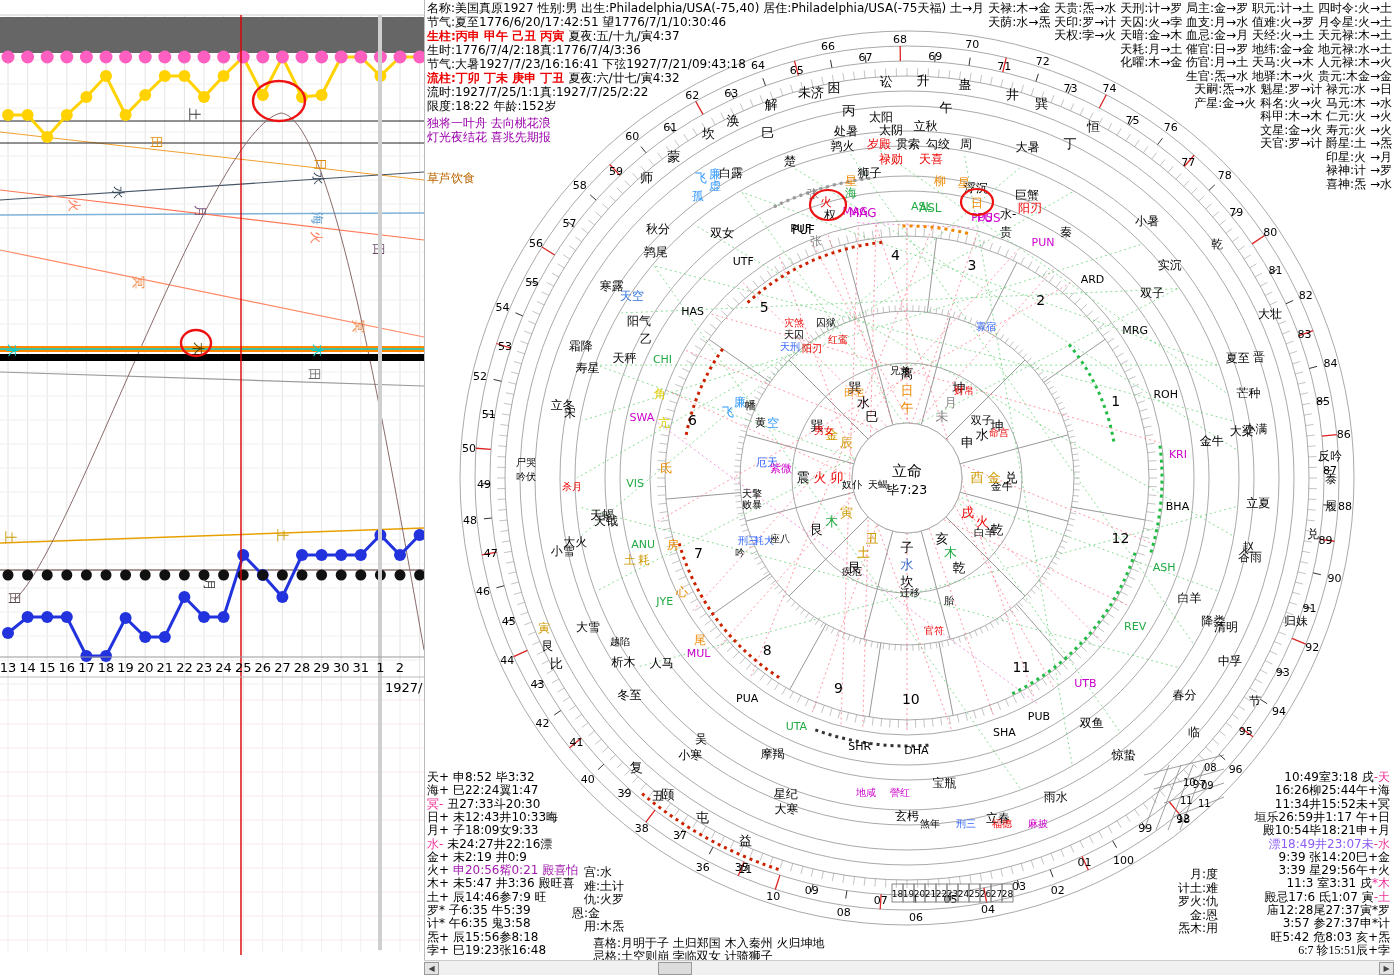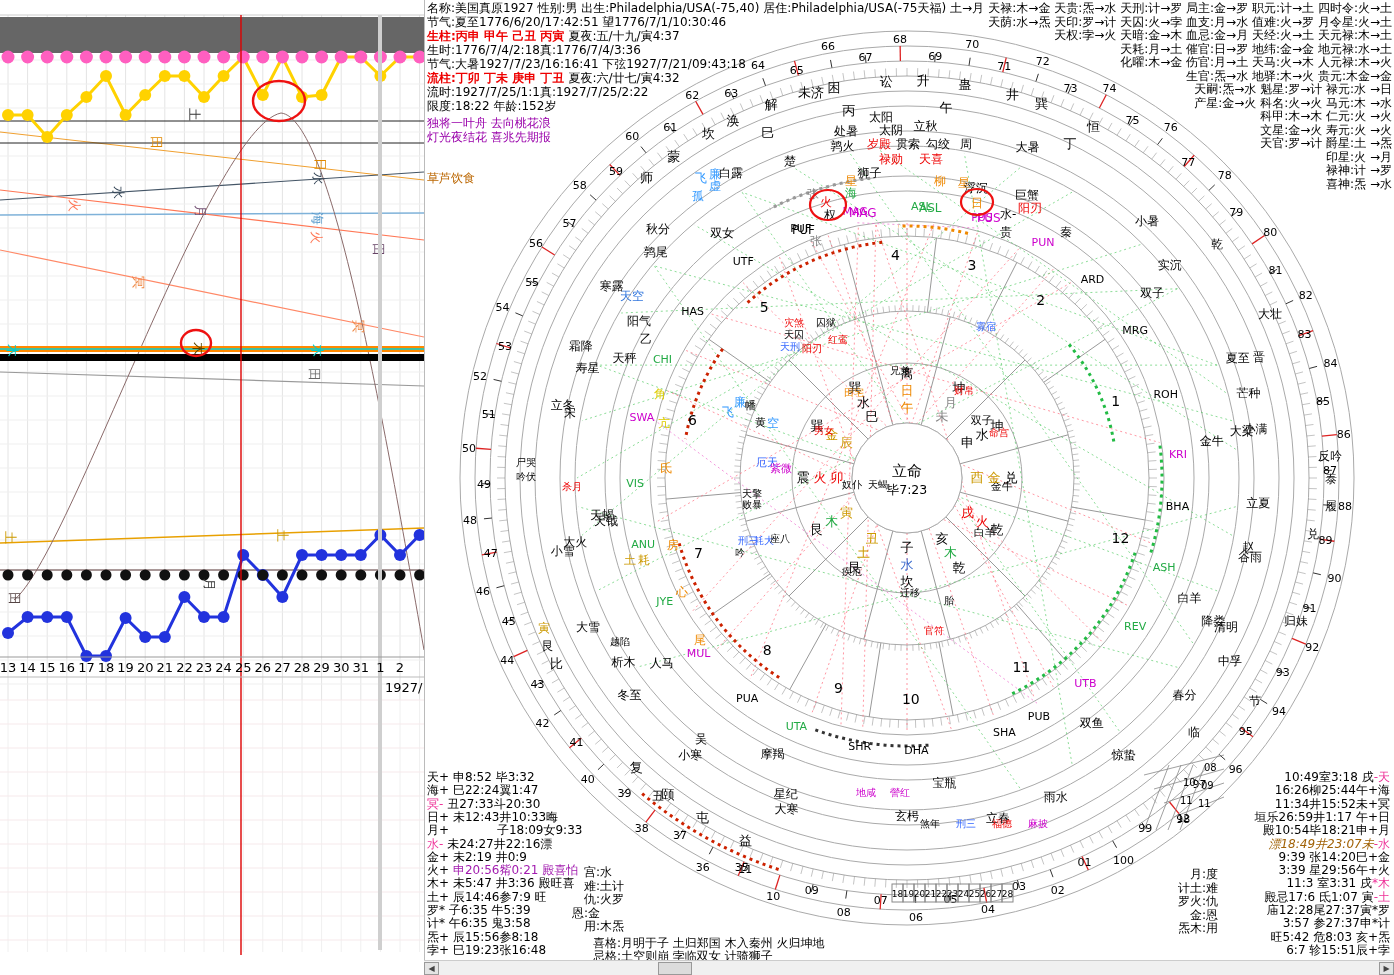--- a/index.html
+++ b/index.html
@@ -1418,21 +1418,21 @@
       <div class="rt" style="right:2px;top:137px">天官:罗→计 爵星:土 →炁</div>
       <div class="rt" style="right:2px;top:150.5px">印星:火 →月</div>
       <div class="rt" style="right:2px;top:164px">禄神:计 →罗</div>
       <div class="rt" style="right:2px;top:177.5px">喜神:炁 →水</div>
     </div>
   <div id="planets-block">
       <div class="txt" style="left:427px;top:771px"><span style="color: rgb(0, 0, 0);">天+</span><span style="color: rgb(0, 0, 0);"> 申8:52 毕3:32</span></div>
       <div class="txt" style="left:427px;top:784.3px"><span style="color: rgb(0, 0, 0);">海+</span><span style="color: rgb(0, 0, 0);"> 巳22:24翼1:47</span></div>
       <div class="txt" style="left:427px;top:797.6px"><span style="color: rgb(238, 51, 153);">冥-</span><span style="color: rgb(0, 0, 0);"> 丑27:33斗20:30</span></div>
       <div class="txt" style="left:427px;top:810.9px"><span style="color: rgb(0, 0, 0);">日+</span><span style="color: rgb(0, 0, 0);"> 未12:43井10:33晦</span></div>
-      <div class="txt" style="left:427px;top:824.2px"><span style="color: rgb(0, 0, 0);">月+</span><span style="color: rgb(0, 0, 0); margin-left: 44px;"> 子18:09女9:33</span></div>
+      <div class="txt" style="left:427px;top:824.2px"><span style="color: rgb(0, 0, 0);">月+</span><span style="color: rgb(0, 0, 0);"> 子18:09女9:33</span></div>
       <div class="txt" style="left:427px;top:837.5px"><span style="color: rgb(238, 51, 153);">水-</span><span style="color: rgb(0, 0, 0);"> 未24:27井22:16漂</span></div>
       <div class="txt" style="left:427px;top:850.8px"><span style="color: rgb(0, 0, 0);">金+</span><span style="color: rgb(0, 0, 0);"> 未2:19 井0:9</span></div>
       <div class="txt" style="left:427px;top:864.1px"><span style="color: rgb(0, 0, 0);">火+</span><span style="color: #a21caf;"> 申20:56觜0:21 殿喜怕</span></div>
       <div class="txt" style="left:427px;top:877.4px"><span style="color: rgb(0, 0, 0);">木+</span><span style="color: rgb(0, 0, 0);"> 未5:47 井3:36 殿旺喜</span></div>
       <div class="txt" style="left:427px;top:890.7px"><span style="color: rgb(0, 0, 0);">土+</span><span style="color: rgb(0, 0, 0);"> 辰14:46参7:9 旺</span></div>
       <div class="txt" style="left:427px;top:904px"><span style="color: rgb(0, 0, 0);">罗*</span><span style="color: rgb(0, 0, 0);"> 子6:35 牛5:39</span></div>
       <div class="txt" style="left:427px;top:917.3px"><span style="color: rgb(0, 0, 0);">计*</span><span style="color: rgb(0, 0, 0);"> 午6:35 鬼3:58</span></div>
       <div class="txt" style="left:427px;top:930.6px"><span style="color: rgb(0, 0, 0);">炁+</span><span style="color: rgb(0, 0, 0);"> 辰15:56参8:18</span></div>
       <div class="txt" style="left:427px;top:943.9px"><span style="color: rgb(0, 0, 0);">孛+</span><span style="color: rgb(0, 0, 0);"> 巳19:23张16:48</span></div>
     </div>
@@ -1444,29 +1444,29 @@
       <div class="txt" style="left:584px;top:920px">用:木炁</div>
     </div>
   <div class="txt" style="left:593px;top:937px">喜格:月明于子 土归郑国 木入秦州 火归坤地</div>
   <div class="txt" style="left:593px;top:950px">忌格:土空则崩 孛临双女 计骑狮子</div>
   <div id="right-list-block">
       <div class="rt" style="right:4px;top:771px"><span style="color: rgb(0, 0, 0);">10:49室3:18 戌</span><span style="color: rgb(238, 51, 153);">-天</span></div>
       <div class="rt" style="right:4px;top:784.3px"><span style="color: rgb(0, 0, 0);">16:26柳25:44午</span><span style="color: rgb(0, 0, 0);">+海</span></div>
       <div class="rt" style="right:4px;top:797.6px"><span style="color: rgb(0, 0, 0);">11:34井15:52未</span><span style="color: rgb(0, 0, 0);">+冥</span></div>
       <div class="rt" style="right:4px;top:810.9px"><span style="color: rgb(0, 0, 0);">垣乐26:59井1:17 午</span><span style="color: rgb(0, 0, 0);">+日</span></div>
       <div class="rt" style="right:4px;top:824.2px"><span style="color: rgb(0, 0, 0);">殿10:54毕18:21申</span><span style="color: rgb(0, 0, 0);">+月</span></div>
-      <div class="rt" style="right:4px;top:837.5px"><span style="color: #a16207; font-style: italic;">漂18:49井23:07未</span><span style="color: rgb(238, 51, 153);">-水</span></div>
+      <div class="rt" style="right:4px;top:837.5px"><span style="color: #8b5cf6;">漂18:49井23:07未</span><span style="color: rgb(238, 51, 153);">-水</span></div>
       <div class="rt" style="right:4px;top:850.8px"><span style="color: rgb(0, 0, 0);">9:39 张14:20巳</span><span style="color: rgb(0, 0, 0);">+金</span></div>
       <div class="rt" style="right:4px;top:864.1px"><span style="color: rgb(0, 0, 0);">3:39 星29:56午</span><span style="color: rgb(0, 0, 0);">+火</span></div>
       <div class="rt" style="right:4px;top:877.4px"><span style="color: rgb(0, 0, 0);">11:3 室3:31 戌</span><span style="color: rgb(238, 51, 153);">*木</span></div>
       <div class="rt" style="right:4px;top:890.7px"><span style="color: rgb(0, 0, 0);">殿忌17:6 氐1:07 寅</span><span style="color: rgb(238, 51, 153);">-土</span></div>
       <div class="rt" style="right:4px;top:904px"><span style="color: rgb(0, 0, 0);">庙12:28尾27:37寅</span><span style="color: rgb(0, 0, 0);">*罗</span></div>
       <div class="rt" style="right:4px;top:917.3px"><span style="color: rgb(0, 0, 0); margin-top: 44px;">3:57 参27:37申</span><span style="color: rgb(0, 0, 0);">*计</span></div>
       <div class="rt" style="right:4px;top:930.6px"><span style="color: rgb(0, 0, 0);">旺5:42 危8:03 亥</span><span style="color: rgb(0, 0, 0);">+炁</span></div>
-      <div class="rt" style="right:4px;top:943.9px"><span style="color: rgb(0, 0, 0);">6:7 轸15:51辰</span><span style="color: rgb(0, 0, 0);">+孛</span></div>
+      <div class="rt" style="right:4px;top:943.9px"><span style="color: rgb(0, 0, 0); font-family: Liberation Serif, serif;">6:7 轸15:51辰</span><span style="color: rgb(0, 0, 0);">+孛</span></div>
     </div>
   <div id="right-relations-block">
       <div class="rt" style="right:176px;top:868px">月:度</div>
       <div class="rt" style="right:176px;top:881.5px">计土:难</div>
       <div class="rt" style="right:176px;top:895px">罗火:仇</div>
       <div class="rt" style="right:176px;top:908.5px">金:恩</div>
       <div class="rt" style="right:176px;top:922px">炁木:用</div>
     </div>
 
   <div id="scrollbar">

